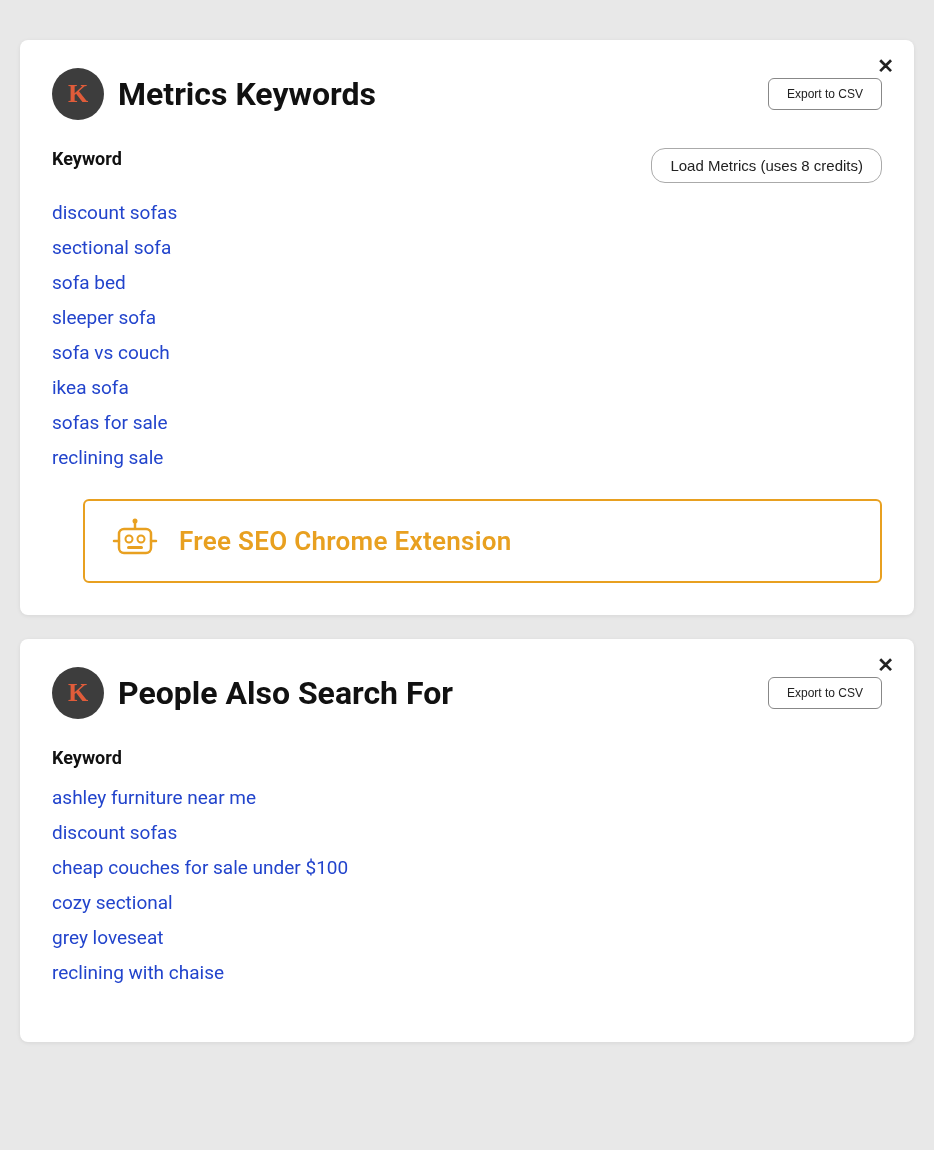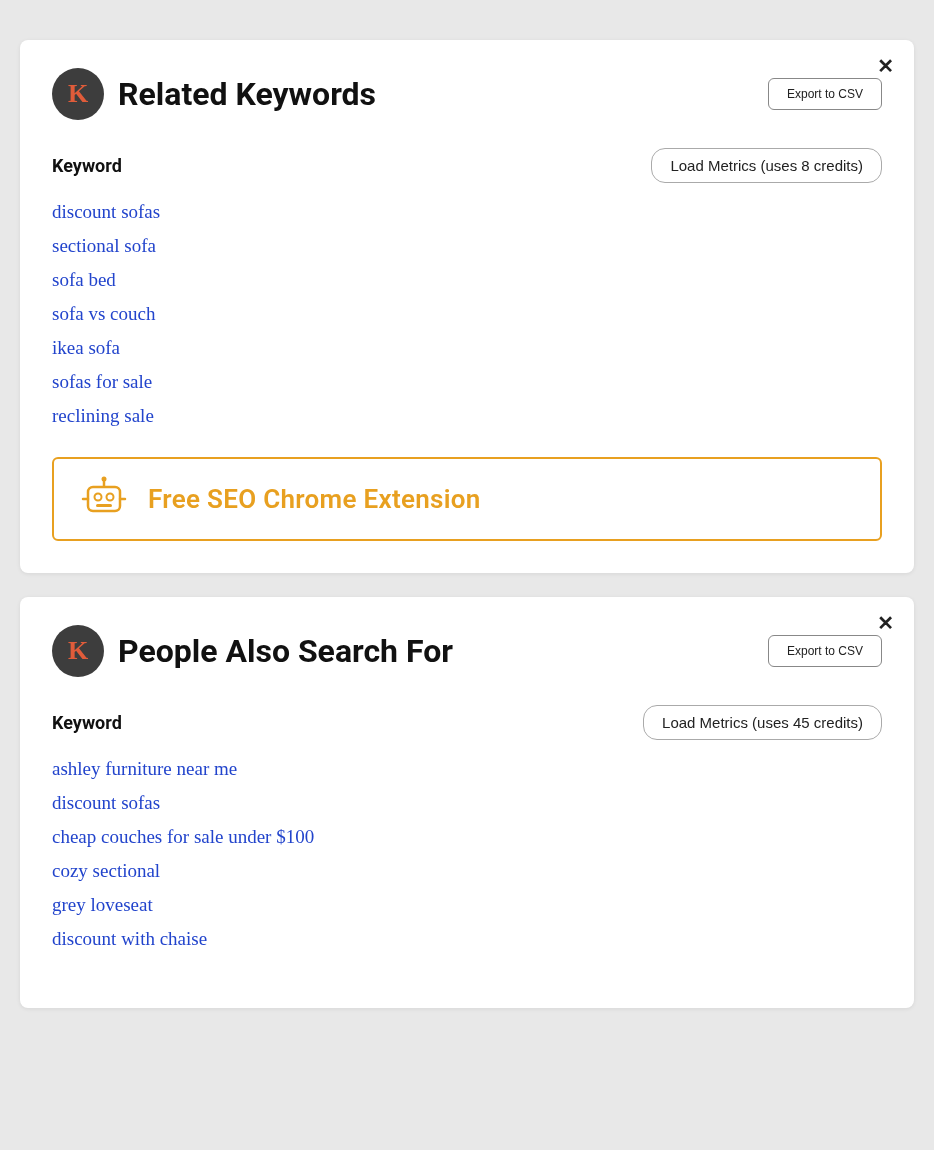--- a/index.html
+++ b/index.html
@@ -79,21 +79,21 @@
       cursor: pointer;
       white-space: nowrap;
     }
 
     .keyword-section {
       margin-bottom: 20px;
     }
 
     .keyword-row-header {
       display: flex;
-      align-items: center;
+      align-items: flex-start;
       justify-content: space-between;
       margin-bottom: 12px;
       gap: 43px;
     }
 
     .keyword-label {
       font-size: 18px;
       font-weight: bold;
       color: #111;
     }
@@ -108,40 +108,40 @@
       cursor: pointer;
       white-space: nowrap;
     }
 
     .keyword-list {
       list-style: none;
     }
 
     .keyword-list li {
       padding: 6px 0;
-      font-family: Liberation Serif, serif;
     }
 
     .keyword-link {
       color: #2244cc;
       font-size: 19px;
       text-decoration: none;
       cursor: pointer;
     }
 
     .promo-banner {
       margin-top: 24px;
       border: 2.5px solid #e8a020;
       border-radius: 6px;
       padding: 14px 24px;
       display: flex;
       align-items: center;
       gap: 18px;
       background: #fff;
       cursor: pointer;
+      margin-left: 31px;
     }
 
     .robot-icon {
       flex-shrink: 0;
       width: 52px;
       height: 52px;
     }
 
     .promo-text {
       font-size: 26px;
@@ -154,34 +154,35 @@
 <body>
 
 <div class="card">
   <button class="close-btn">✕</button>
 
   <div class="card-header">
     <div class="card-header-left">
       <div class="k-avatar">
         <span class="k-avatar-letter">K</span>
       </div>
-      <h1 class="card-title">Related Keywords</h1>
+      <h1 class="card-title">Metrics Keywords</h1>
     </div>
     <button class="export-btn">Export to CSV</button>
   </div>
 
   <div class="keyword-section">
     <div class="keyword-row-header">
       <span class="keyword-label">Keyword</span>
       <button class="load-metrics-btn">Load Metrics (uses 8 credits)</button>
     </div>
     <ul class="keyword-list">
       <li><a class="keyword-link">discount sofas</a></li>
       <li><a class="keyword-link">sectional sofa</a></li>
       <li><a class="keyword-link">sofa bed</a></li>
+      <li><a class="keyword-link">sleeper sofa</a></li>
       <li><a class="keyword-link">sofa vs couch</a></li>
       <li><a class="keyword-link">ikea sofa</a></li>
       <li><a class="keyword-link">sofas for sale</a></li>
       <li><a class="keyword-link">reclining sale</a></li>
     </ul>
   </div>
 
   <div class="promo-banner">
     <svg class="robot-icon" viewBox="0 0 52 52" fill="none" xmlns="http://www.w3.org/2000/svg">
       <rect width="52" height="52" rx="4" fill="white"></rect>
@@ -212,24 +213,23 @@
         <span class="k-avatar-letter">K</span>
       </div>
       <h1 class="card-title">People Also Search For</h1>
     </div>
     <button class="export-btn">Export to CSV</button>
   </div>
 
   <div class="keyword-section">
     <div class="keyword-row-header">
       <span class="keyword-label">Keyword</span>
-      <button class="load-metrics-btn">Load Metrics (uses 45 credits)</button>
     </div>
     <ul class="keyword-list">
       <li><a class="keyword-link">ashley furniture near me</a></li>
       <li><a class="keyword-link">discount sofas</a></li>
       <li><a class="keyword-link">cheap couches for sale under $100</a></li>
       <li><a class="keyword-link">cozy sectional</a></li>
       <li><a class="keyword-link">grey loveseat</a></li>
-      <li><a class="keyword-link">discount with chaise</a></li>
+      <li><a class="keyword-link">reclining with chaise</a></li>
     </ul>
   </div>
 </div>
 
 </body></html>

